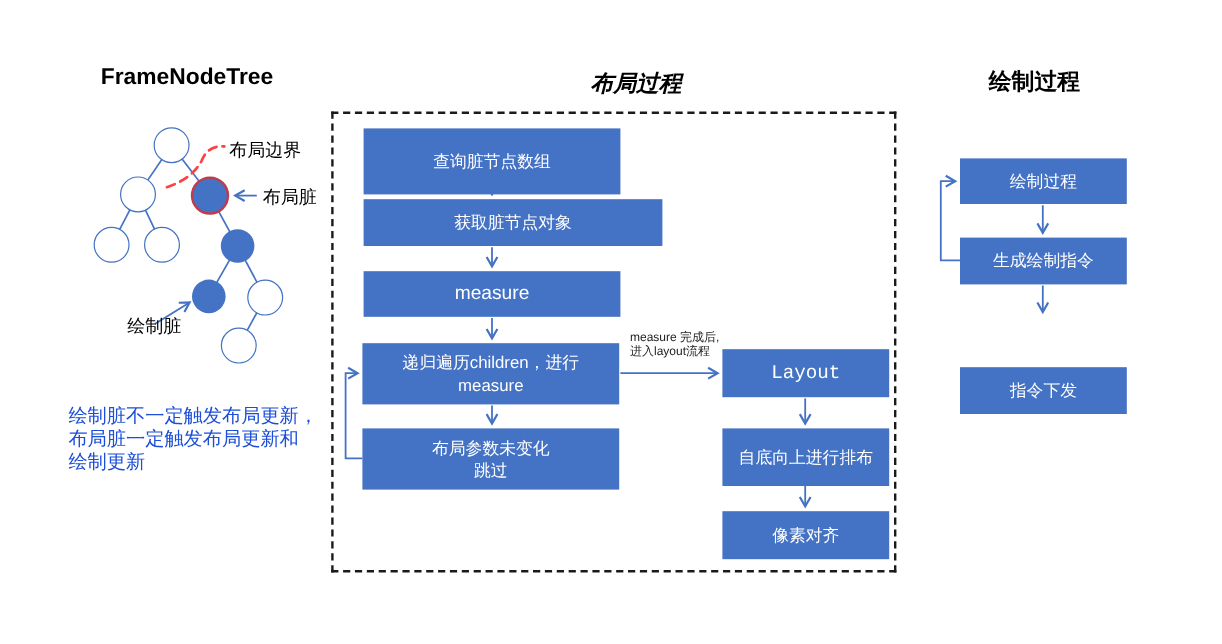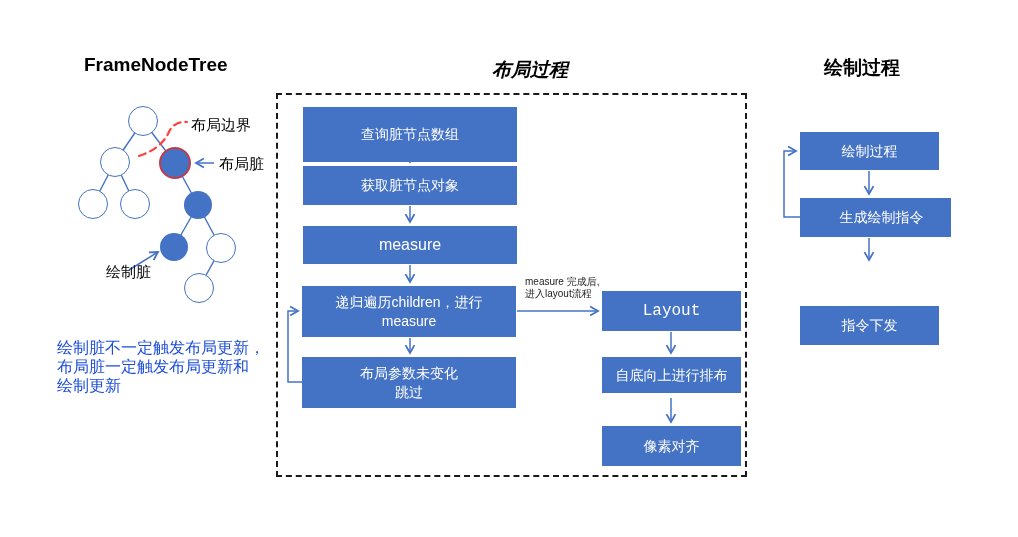--- a/index.html
+++ b/index.html
@@ -97,31 +97,31 @@
   <div class="lbl" style="left:219px;top:155px;">布局脏</div>
   <div class="lbl" style="left:106px;top:263px;">绘制脏</div>
 
   <div class="note" style="left:57px;top:338px;width:220px;">绘制脏不一定触发布局更新，
 布局脏一定触发布局更新和
 绘制更新</div>
 
   <div class="dashed-frame"></div>
 
   <div class="fbox" style="left:303px;top:107px;width:214px;height:55px;">查询脏节点数组</div>
-  <div class="fbox" style="left:303px;top:166px;width:214px;height:39px;">获取脏节点对象</div>
+  <div class="fbox" style="left:303px;top:166px;width:249px;height:39px;">获取脏节点对象</div>
   <div class="fbox latin" style="left:303px;top:226px;width:214px;height:38px;">measure</div>
   <div class="fbox" style="left:302px;top:286px;width:214px;height:51px;">递归遍历children，进行
 measure</div>
   <div class="fbox" style="left:302px;top:357px;width:214px;height:51px;">布局参数未变化
 跳过</div>
 
   <div class="small-note" style="left:525px;top:276px;width:90px;">measure 完成后,
 进入layout流程</div>
 
   <div class="fbox latin" style="left:602px;top:291px;width:139px;height:40px;font-family:Liberation Mono, monospace;">Layout</div>
-  <div class="fbox" style="left:602px;top:357px;width:139px;height:36px;">自底向上进行排布</div>
+  <div class="fbox" style="left:602px;top:357px;width:139px;height:48px;">自底向上进行排布</div>
   <div class="fbox" style="left:602px;top:426px;width:139px;height:40px;">像素对齐</div>
 
   <div class="fbox" style="left:800px;top:132px;width:139px;height:38px;">绘制过程</div>
-  <div class="fbox" style="left:800px;top:198px;width:139px;height:39px;padding-left:12px;">生成绘制指令</div>
+  <div class="fbox" style="left:800px;top:198px;width:139px;height:39px;">生成绘制指令</div>
   <div class="fbox" style="left:800px;top:264px;width:139px;height:39px;margin-top:42px;">指令下发</div>
 
 </div>
 
 </body></html>

